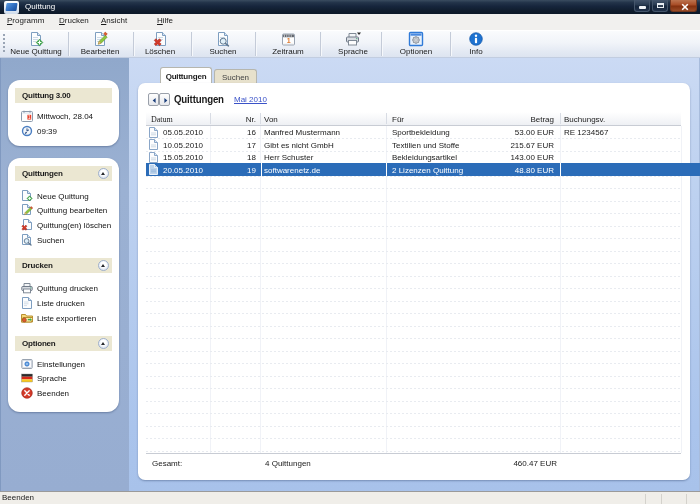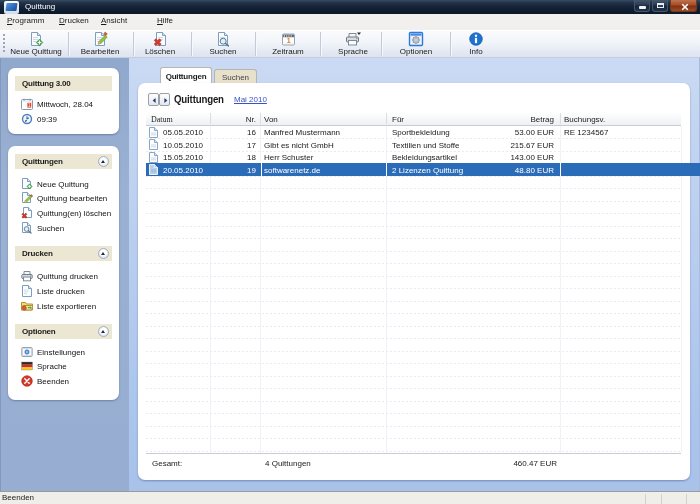--- a/index.html
+++ b/index.html
@@ -37,21 +37,21 @@
 
   
   #bandL{left:0;top:58px;width:129px;height:434px;background:linear-gradient(180deg,#90a8cb,#9bb1d3 30%,#97add1);border-left:1px solid #8099c0;box-sizing:border-box;}
   #bandR{left:129px;top:58px;width:571px;height:434px;background:linear-gradient(180deg,#cbdaf4 0%,#c3d5f1 15%,#aac4ec 85%,#a8c2ea 100%);border-right:1px solid #a8bcdc;box-sizing:border-box;}
 
   
   #statusbar{left:0;top:491px;width:700px;height:13px;background:#f0eee9;border-top:1px solid #9a9a9a;box-sizing:border-box;}
   #statusbar span{position:absolute;left:2px;top:1px;}
 
   
-  .panel{background:#fff;border-radius:7px;box-shadow:0 1px 2px rgba(20,40,80,0.35);}
+  .panel{background:#fff;border-radius:12px;box-shadow:0 1px 2px rgba(20,40,80,0.35);margin-top:12px;}
   #panel1{left:8px;top:68px;width:111px;height:66px;}
   #panel2{left:8px;top:146px;width:111px;height:254px;}
   .beige{position:absolute;left:7px;width:97px;height:15px;background:#ebe7d2;}
   .beige b{position:absolute;left:7px;top:3px;font-size:8px;letter-spacing:-0.2px;}
   .collapse{position:absolute;right:3px;top:2px;width:11px;height:11px;border-radius:50%;
     background:radial-gradient(circle at 50% 40%,#ffffff 35%,#e4e9f2 70%,#c8d2e4 100%);border:1px solid #9fb0cc;box-sizing:border-box;}
   .collapse:after{content:"";position:absolute;left:2px;top:3px;width:0;height:0;border-left:2.5px solid rgba(0,0,0,0);border-right:2.5px solid rgba(0,0,0,0);border-bottom:3.5px solid #26282c;}
   .sideitem{position:absolute;left:13px;height:13px;}
   .sideitem svg{position:absolute;left:0;top:0;}
   .sideitem span{position:absolute;left:16px;top:2px;white-space:nowrap;color:#111;}

